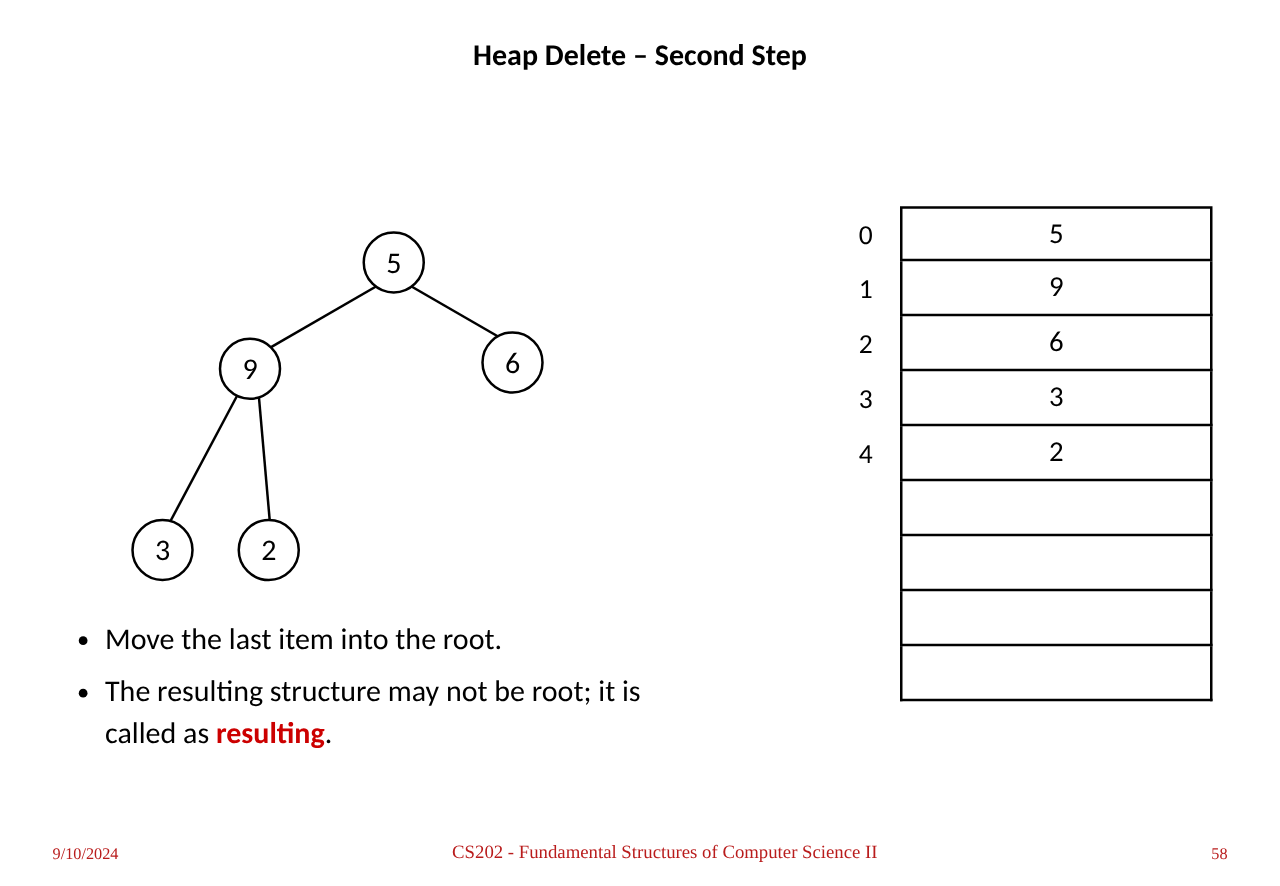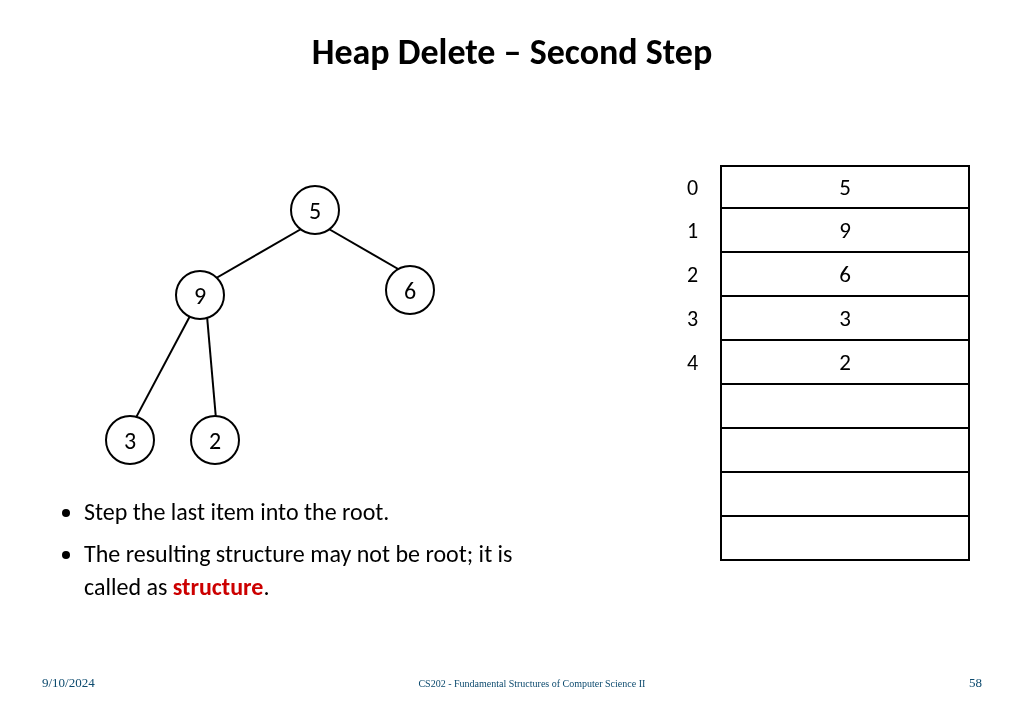--- a/index.html
+++ b/index.html
@@ -10,21 +10,21 @@
     font-family: Calibri, Arial, sans-serif;
     position: relative;
     overflow: hidden;
   }
   .title {
     position: absolute;
     top: 30px;
     left: 0;
     width: 100%;
     text-align: center;
-    font-size: 36px;
+    font-size: 24px;
     font-weight: 700;
     color: #000;
   }
   .tree {
     position: absolute;
     left: 70px;
     top: 170px;
     width: 400px;
     height: 300px;
   }
@@ -85,23 +85,23 @@
     position: absolute;
     bottom: 18px;
     left: 0;
     width: 100%;
     display: flex;
     justify-content: space-between;
     align-items: center;
     padding: 0 42px;
     font-family: "Times New Roman", serif;
     font-size: 13px;
-    color: #0c4a6e;
+    color: #b91c1c;
   }
-  .footer .center { font-size: 10px; font-family: Liberation Serif, serif; }
+  .footer .center { font-size: 15px; font-family: Liberation Serif, serif; }
 </style>
 </head>
 <body>
 
 <div class="title">Heap Delete – Second Step</div>
 
 <div class="tree">
   <div class="edge" style="left:245px; top:50px; width:135px; transform: rotate(150deg);"></div>
   <div class="edge" style="left:245px; top:50px; width:110px; transform: rotate(30deg);"></div>
   <div class="edge" style="left:120px; top:145px; width:140px; transform: rotate(118deg);"></div>
@@ -157,21 +157,21 @@
       <span class="idx"></span>
       <span></span>
     </div>
   <div class="cell">
       <span class="idx"></span>
       <span></span>
     </div>
 </div>
 
 <ul class="bullets">
-  <li><span>Step the last item into the root.</span></li>
-  <li><span>The resulting structure may not be root; it is called as </span><span class="highlight">structure</span><span>.</span></li>
+  <li><span>Move the last item into the root.</span></li>
+  <li><span>The resulting structure may not be root; it is called as </span><span class="highlight">resulting</span><span>.</span></li>
 </ul>
 
 <div class="footer">
   <span>9/10/2024</span>
   <span class="center">CS202 - Fundamental Structures of Computer Science II</span>
   <span>58</span>
 </div>
 
 </body></html>

